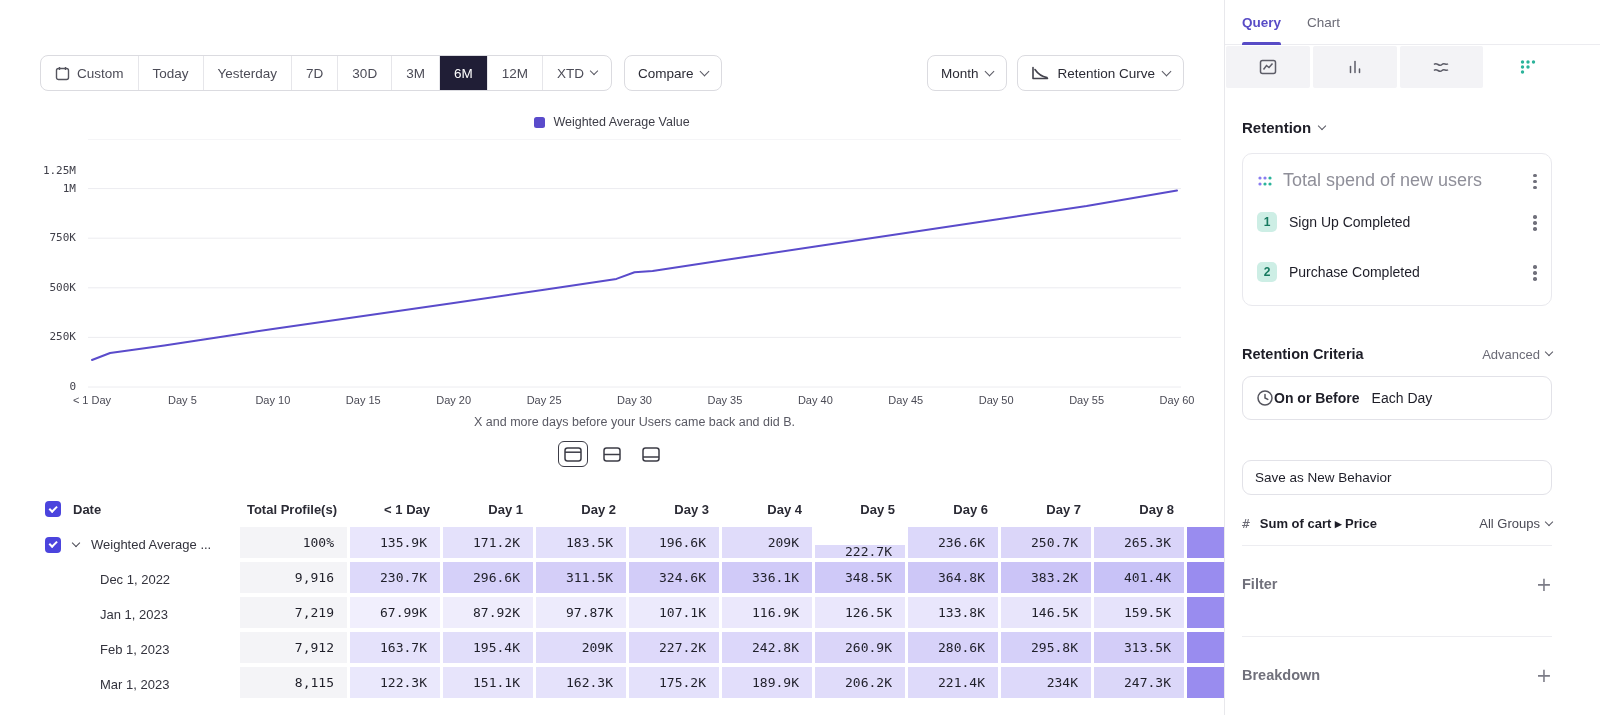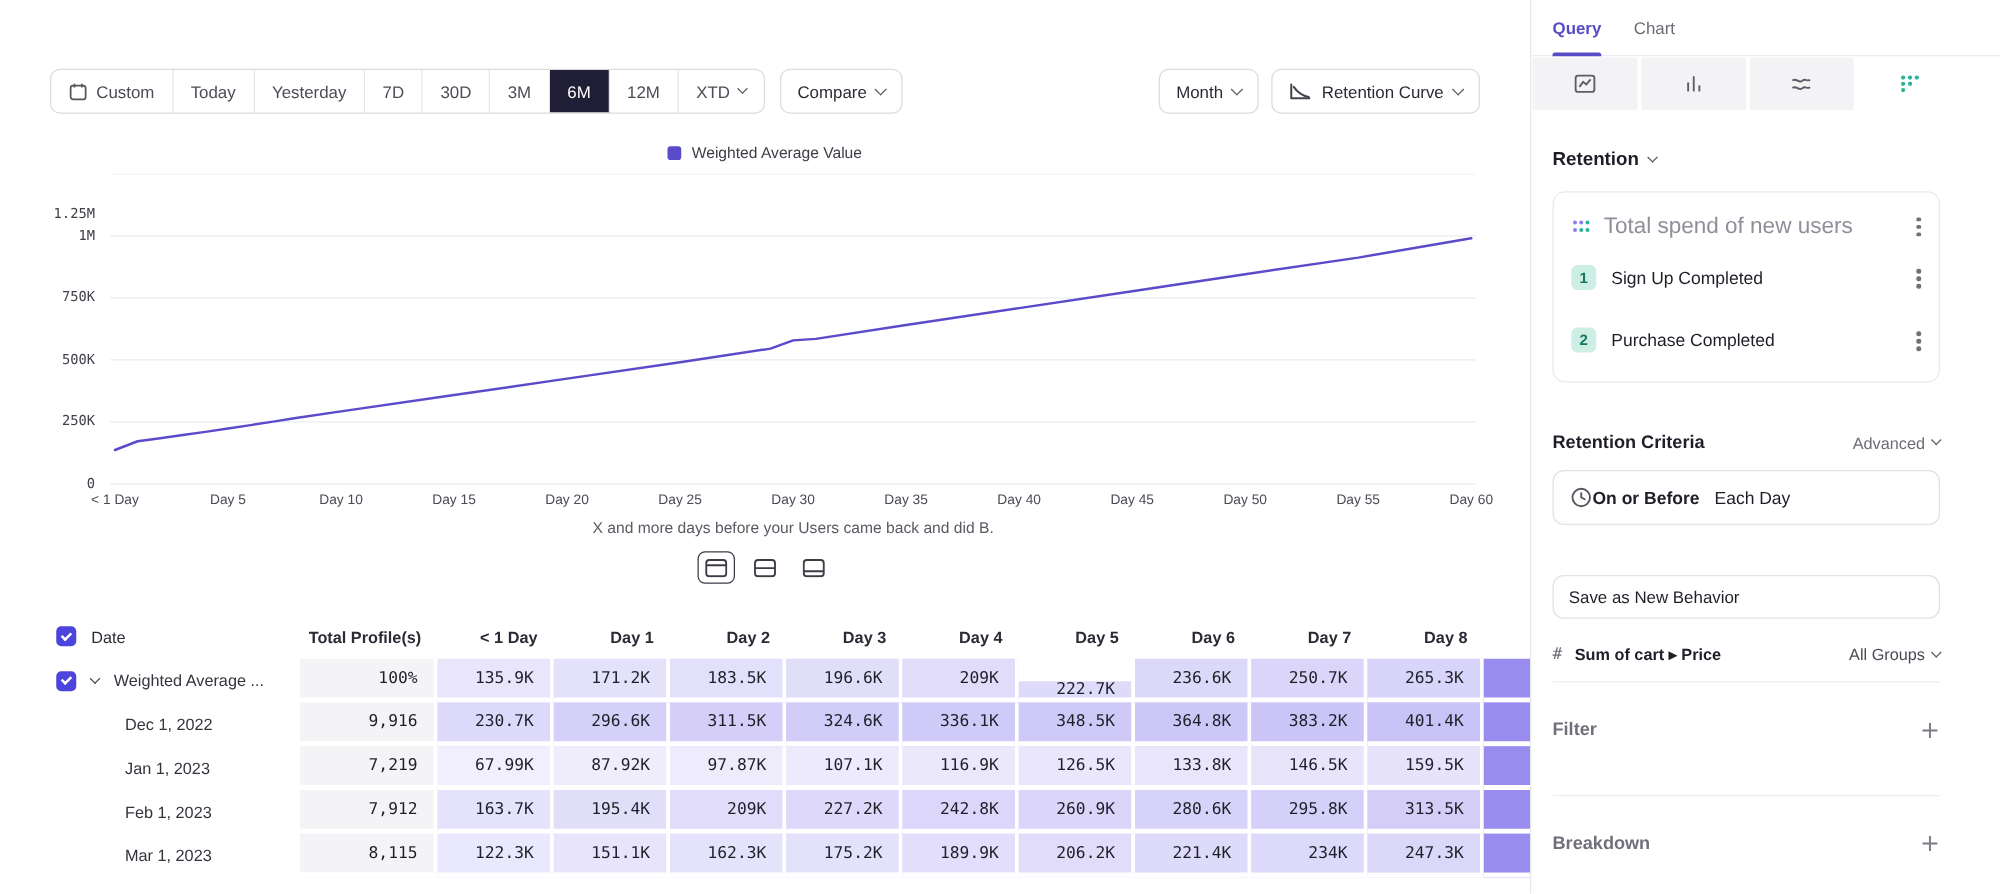--- a/index.html
+++ b/index.html
@@ -41,21 +41,21 @@
 
   
   .rtable{margin-top:24px;}
   .trow{display:flex;height:35px;}
   .trow.thead{height:36px;}
   .cell{display:flex;align-items:center;}
   .date-cell{width:240px;flex:none;padding-left:45px;gap:12px;}
   .w-total{width:110px;flex:none;}
   .w-day{width:93px;flex:none;}
   .num-head{justify-content:flex-end;padding-right:13px;font-size:13px;font-weight:700;color:#2b2b35;}
-  .head-label{font-size:13px;font-weight:400;color:#2b2b35;}
+  .head-label{font-size:13px;font-weight:700;color:#2b2b35;}
   .num-cell{justify-content:flex-end;padding-right:13px;font-family:"DejaVu Sans Mono",monospace;font-size:13px;color:#1f1f29;border-right:3px solid #fff;border-bottom:4px solid #fff;}
   .total-cell{background:#f4f4f7;}
   .checkbox{width:16px;height:16px;border-radius:4px;background:#4b44dd;display:flex;align-items:center;justify-content:center;flex:none;}
   .checkmark{width:8px;height:4.5px;border-left:2px solid #fff;border-bottom:2px solid #fff;transform:rotate(-45deg);margin-top:-2px;}
   .chev.dark{border-color:#4a4a55;}
   .row-indent{width:43px;flex:none;}
   .row-label{font-size:13px;color:#33333d;white-space:nowrap;overflow:hidden;text-overflow:ellipsis;}
   .sliver{flex:1;background:rgba(113,95,233,0.72);border-bottom:4px solid #fff;}
   .sliver-head{flex:1;}
 

